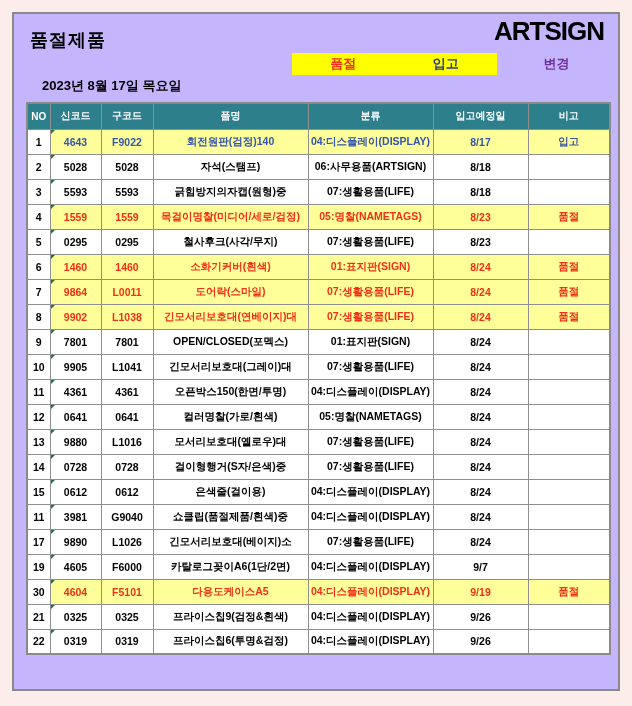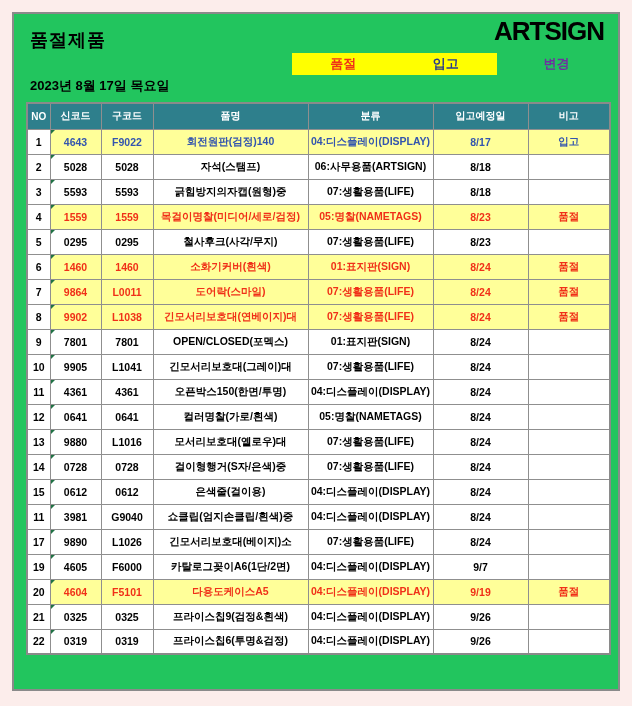--- a/index.html
+++ b/index.html
@@ -7,21 +7,21 @@
   body {
     background: #fcedeb;
     font-family: "Liberation Sans", "DejaVu Sans", sans-serif;
     position: relative;
     overflow: hidden;
   }
   .page-frame {
     position: absolute;
     left: 12px; top: 12px;
     width: 608px; height: 679px;
-    background: #22c55e;
+    background: #c4b5fd;
     border: 2px solid #8a8a8a;
   }
   .doc-title {
     position: absolute;
     left: 16px; top: 14px;
     font-size: 18px;
     font-weight: 800;
     color: #000000;
     letter-spacing: 1px;
   }
@@ -53,21 +53,21 @@
     width: 75px; height: 22px;
     display: flex;
     align-items: center;
     justify-content: center;
     font-size: 13px;
     font-weight: 800;
     color: #7030a0;
   }
   .doc-date {
     position: absolute;
-    left: 16px; top: 63px;
+    left: 28px; top: 63px;
     font-size: 13px;
     font-weight: 800;
     color: #000000;
   }
   table.report {
     position: absolute;
     left: 12px; top: 88px;
     width: 583px;
     border-collapse: collapse;
     table-layout: fixed;
@@ -282,21 +282,21 @@
           <td>0612</td>
           <td>은색줄(걸이용)</td>
           <td>04:디스플레이(DISPLAY)</td>
           <td>8/24</td>
           <td></td>
         </tr>
         <tr>
           <td class="no-cell">11</td>
           <td><span class="corner-marker"></span>3981</td>
           <td>G9040</td>
-          <td>쇼클립(엄지손클립/흰색)중</td>
+          <td>쇼클립(품절제품/흰색)중</td>
           <td>04:디스플레이(DISPLAY)</td>
           <td>8/24</td>
           <td></td>
         </tr>
         <tr>
           <td class="no-cell">17</td>
           <td><span class="corner-marker"></span>9890</td>
           <td>L1026</td>
           <td>긴모서리보호대(베이지)소</td>
           <td>07:생활용품(LIFE)</td>
@@ -306,21 +306,21 @@
         <tr>
           <td class="no-cell">19</td>
           <td><span class="corner-marker"></span>4605</td>
           <td>F6000</td>
           <td>카탈로그꽂이A6(1단/2면)</td>
           <td>04:디스플레이(DISPLAY)</td>
           <td>9/7</td>
           <td></td>
         </tr>
         <tr class="soldout">
-          <td class="no-cell">20</td>
+          <td class="no-cell">30</td>
           <td><span class="corner-marker"></span>4604</td>
           <td>F5101</td>
           <td>다용도케이스A5</td>
           <td>04:디스플레이(DISPLAY)</td>
           <td>9/19</td>
           <td>품절</td>
         </tr>
         <tr>
           <td class="no-cell">21</td>
           <td><span class="corner-marker"></span>0325</td>

